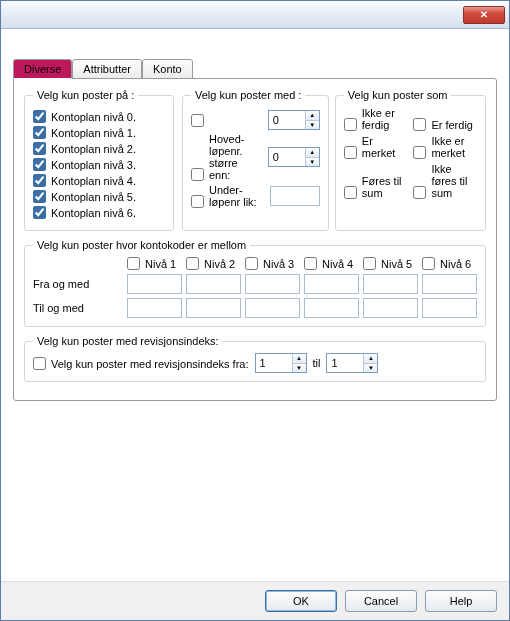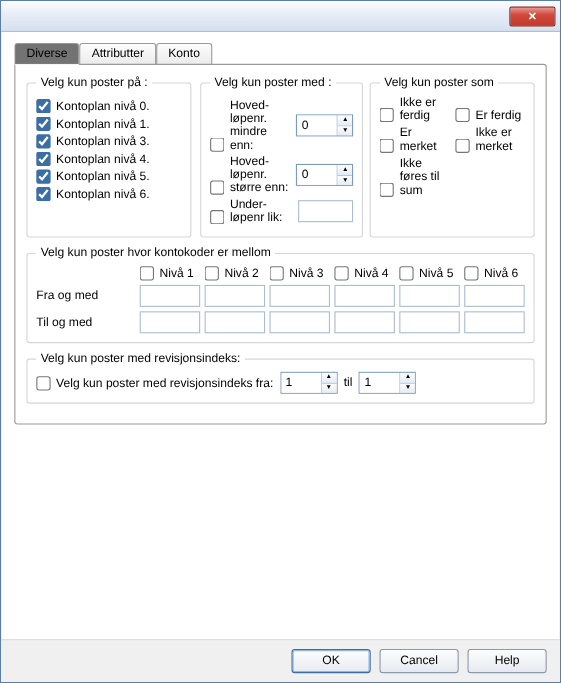--- a/index.html
+++ b/index.html
@@ -3,21 +3,21 @@
 <meta charset="utf-8">
 <style>
 * { box-sizing: border-box; }
 body { margin: 0; font-family: "Segoe UI", Tahoma, sans-serif; font-size: 11px; color: #000; background: #fff; }
 .window { width: 510px; height: 621px; border: 1px solid #5a7ea8; background: #fff; display: flex; flex-direction: column; box-shadow: 0 0 8px rgba(0,0,0,0.1); }
 .titlebar { height: 28px; background: linear-gradient(#fdfdfe, #e8eef7 40%, #d5e0ef); border-bottom: 1px solid #a9b9d0; display: flex; align-items: center; justify-content: flex-end; padding: 0 4px; }
 .closebtn { width: 42px; height: 18px; background: linear-gradient(#e89a93, #d1493c 40%, #c03a2d); border: 1px solid #8a2f26; border-radius: 2px; display: flex; align-items: center; justify-content: center; color: #fff; font-weight: bold; font-size: 10px; cursor: pointer; }
 .content { flex: 1; padding: 10px 12px; display: flex; flex-direction: column; }
 .tabs { display: flex; align-items: flex-end; margin-bottom: -1px; }
 .tab { padding: 3px 10px; border: 1px solid #9a9a9a; background: linear-gradient(#fdfdfd, #ececec); border-top-left-radius: 3px; border-top-right-radius: 3px; margin-right: 0px; cursor: pointer; position: relative; font-size: 11px; }
-.tab.active { background: #737373; border-bottom: 1px solid #fff; z-index: 2; }
+.tab.active { background: #be185d; border-bottom: 1px solid #fff; z-index: 2; margin-top: 20px; }
 .tab-body { border: 1px solid #9a9a9a; padding: 10px; border-radius: 0 3px 3px 3px; }
 fieldset { border: 1px solid #d6d6d6; border-radius: 3px; margin: 0 0 8px 0; padding: 6px 8px 8px 8px; }
 legend { padding: 0 4px; font-size: 11px; }
 .row { display: flex; align-items: center; margin: 3px 0; }
 input[type="checkbox"] { width: 13px; height: 13px; margin: 0 5px 0 0; accent-color: #3a6ea5; }
 .check-label { display: flex; align-items: flex-end; cursor: pointer; }
 .top-group { display: flex; gap: 8px; }
 .level-col { flex: 0 0 150px; }
 .right-col { flex: 1; display: flex; gap: 6px; }
 .med-row { display: flex; align-items: center; gap: 6px; margin: 3px 0; }
@@ -67,20 +67,26 @@
             </div>
           <div class="row">
               <label class="check-label">
                 <input type="checkbox" checked="" style="">
                 <span>Kontoplan nivå 1.</span>
               </label>
             </div>
           <div class="row">
               <label class="check-label">
                 <input type="checkbox" checked="" style="">
+                <span>Kontoplan nivå 2.</span>
+              </label>
+            </div>
+          <div class="row">
+              <label class="check-label">
+                <input type="checkbox" checked="" style="">
                 <span>Kontoplan nivå 3.</span>
               </label>
             </div>
           <div class="row">
               <label class="check-label">
                 <input type="checkbox" checked="" style="">
                 <span>Kontoplan nivå 4.</span>
               </label>
             </div>
           <div class="row">
@@ -96,21 +102,20 @@
               </label>
             </div>
         </fieldset>
 
         <div class="right-col">
           <fieldset>
             <legend>Velg kun poster med :</legend>
             <div class="med-row">
               <label class="check-label lbl">
                   <input type="checkbox" style="">
-                  <span>Hoved-løpenr. mindre enn:</span>
                 </label>
               <span class="spin">
                 <input type="text" value="0" style="">
                 <span class="btns">
                     <span class="sbtn">▲</span>
                     <span class="sbtn">▼</span>
                   </span>
               </span>
             </div>
             <div class="med-row">
@@ -146,20 +151,24 @@
                   <input type="checkbox" style="">
                   <span>Er ferdig</span>
                 </label>
               <label class="check-label">
                   <input type="checkbox" style="">
                   <span>Er merket</span>
                 </label>
               <label class="check-label">
                   <input type="checkbox" style="">
                   <span>Ikke er merket</span>
+                </label>
+              <label class="check-label">
+                  <input type="checkbox" style="">
+                  <span>Føres til sum</span>
                 </label>
               <label class="check-label">
                   <input type="checkbox" style="">
                   <span>Ikke føres til sum</span>
                 </label>
             </div>
           </fieldset>
         </div>
       </div>
 

